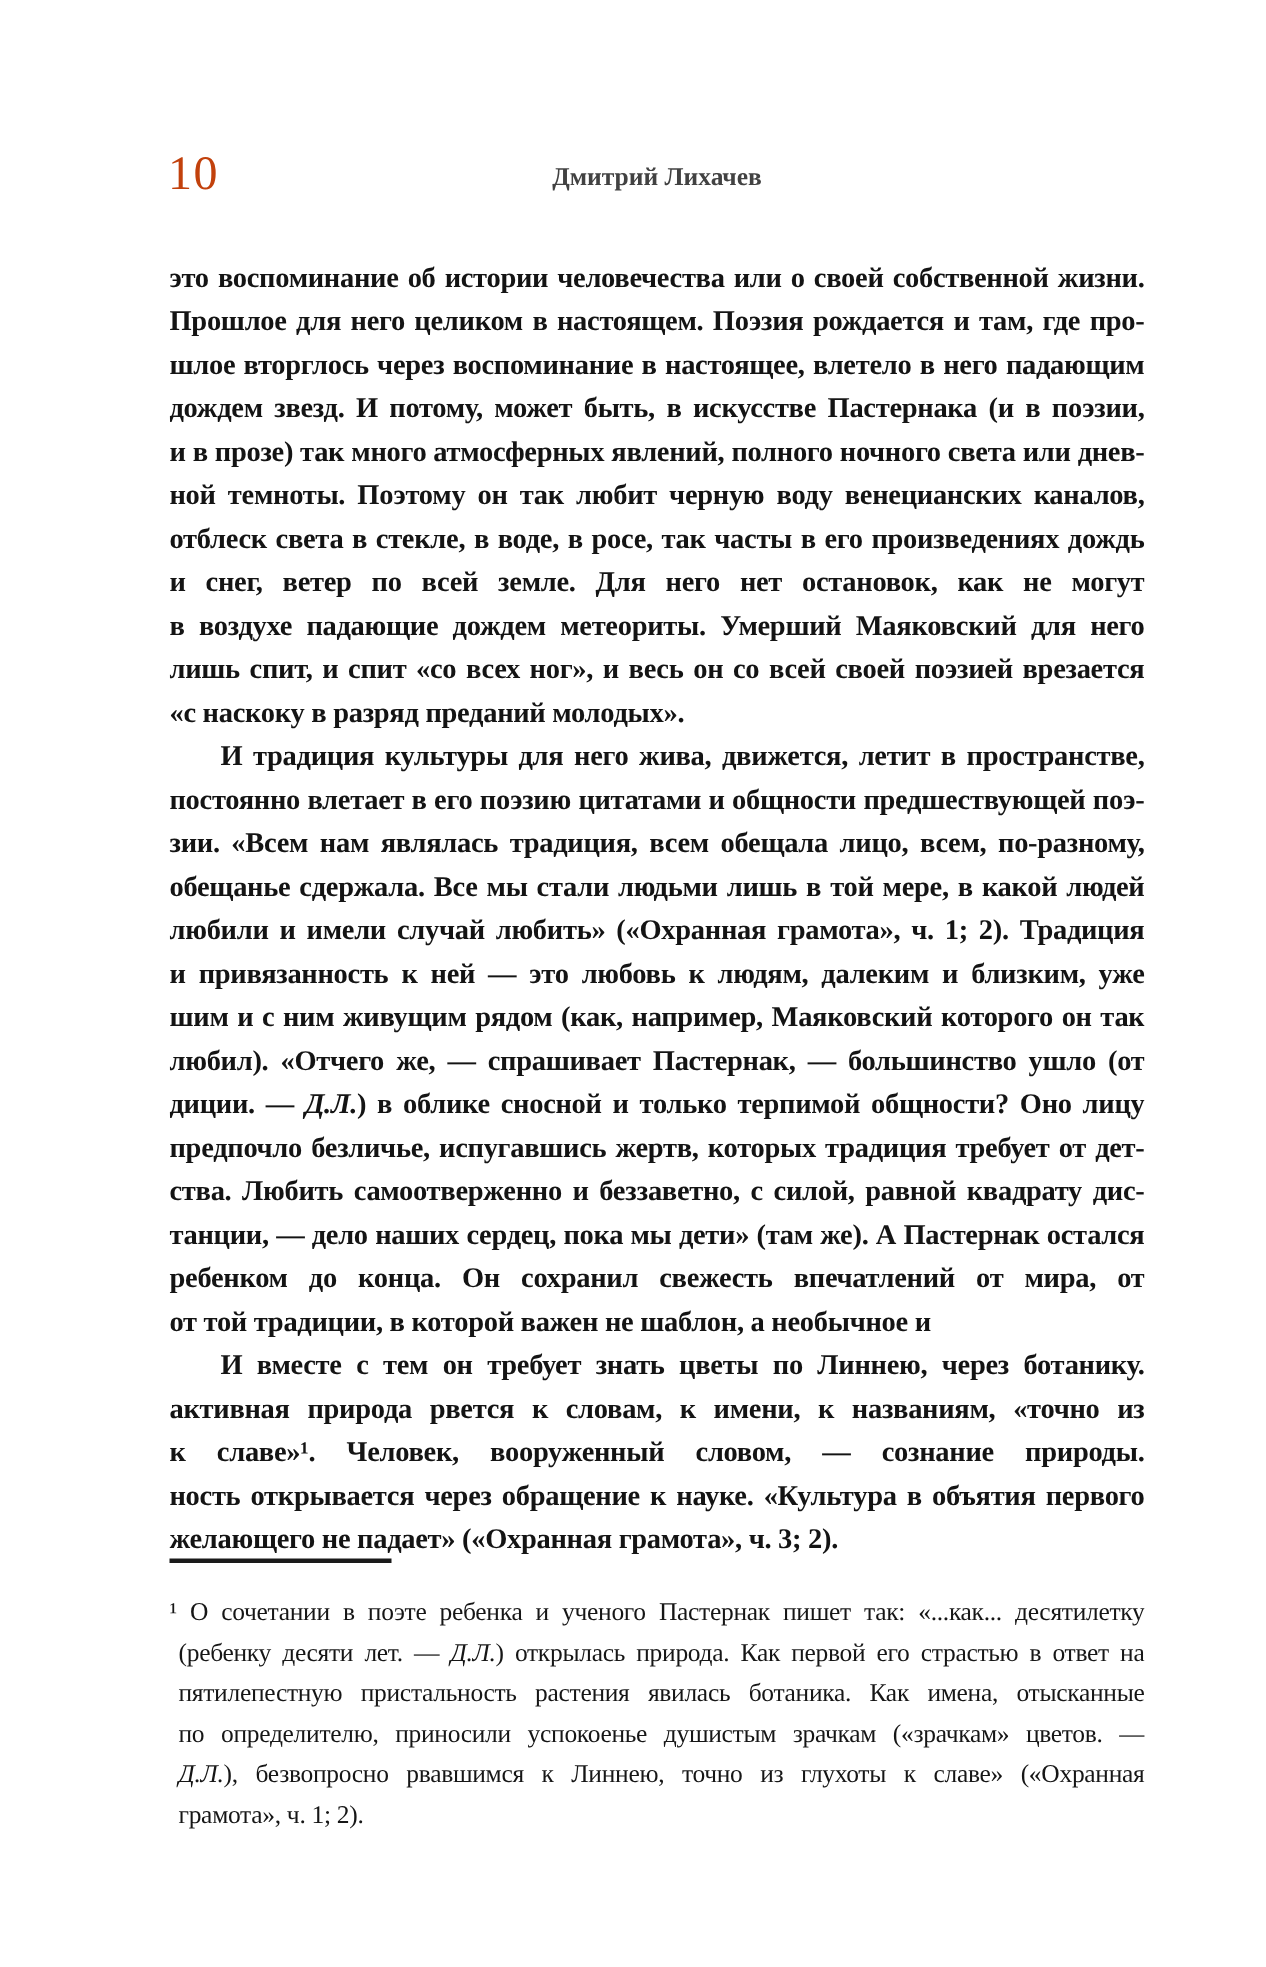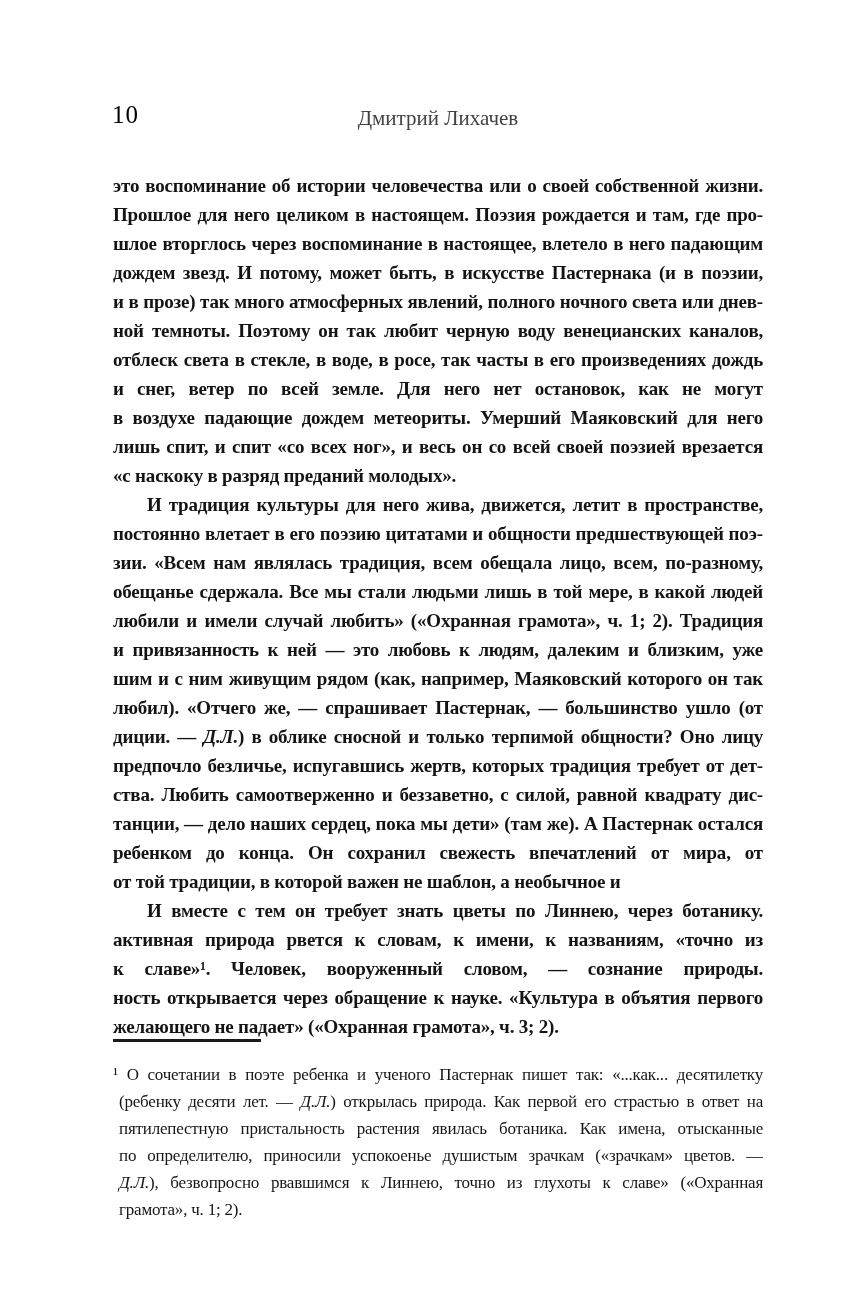--- a/index.html
+++ b/index.html
@@ -12,34 +12,34 @@
     width: 844px;
     height: 1311px;
     background: #ffffff;
     overflow: hidden;
     font-family: "Liberation Serif", "DejaVu Serif", serif;
   }
   .pagenum {
     position: absolute;
     left: 112px;
     top: 98px;
-    font-size: 25px;
+    font-size: 32px;
     line-height: 34px;
-    color: #000000;
+    color: #c2410c;
     letter-spacing: 1px;
   }
   .running-title {
     position: absolute;
     left: 113px;
     top: 105px;
     width: 650px;
     text-align: center;
-    font-size: 21px;
+    font-size: 17px;
     line-height: 26px;
-    font-weight: normal;
+    font-weight: bold;
     color: #424242;
   }
   .body-text {
     position: absolute;
     left: 113px;
     top: 171px;
     width: 650px;
     color: #141414;
   }
   .bline {

